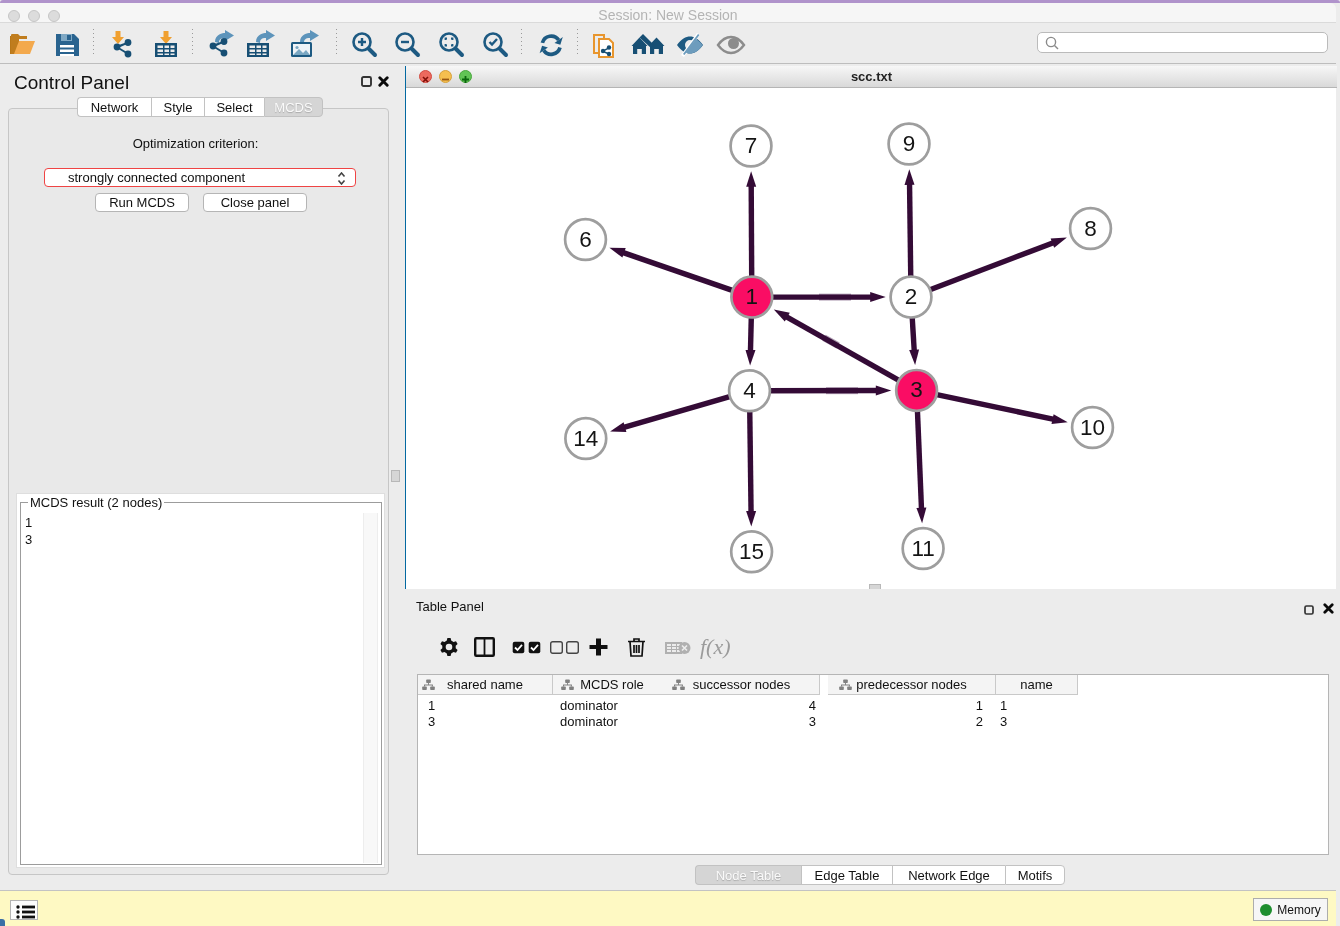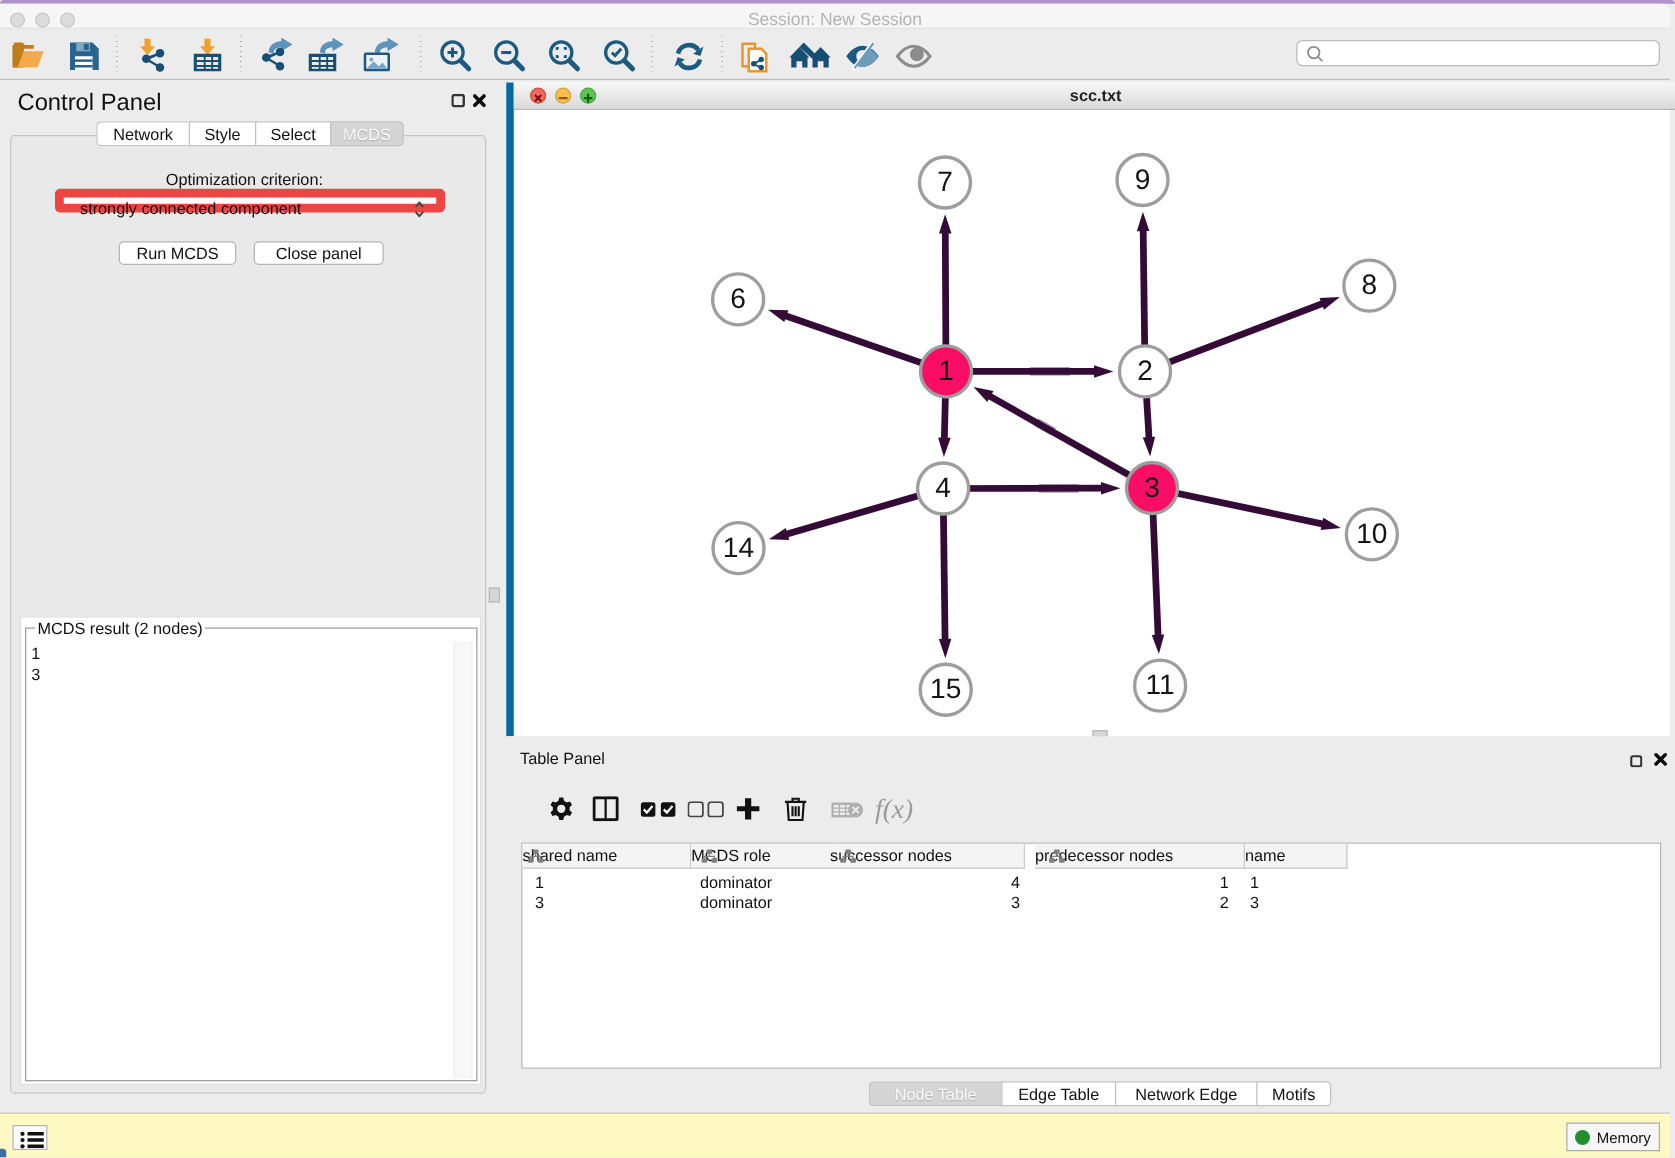--- a/index.html
+++ b/index.html
@@ -20,42 +20,42 @@
 #cpanel { left:0; top:66px; width:391px; height:824px; background:#ececec; }
 #cphead { position:absolute; left:14px; top:6px; font-size:19px; color:#111; }
 .winbtn { position:absolute; top:7px; }
 .tabs { position:absolute; display:flex; z-index:5; }
 .tab { height:20px; font-size:13px; color:#111; background:#fff; border:1px solid #c2c2c2; border-right:none; display:flex; align-items:center; justify-content:center; font-weight:500; }
 .tab:first-child { border-radius:4px 0 0 4px; }
 .tab:last-child { border-radius:0 4px 4px 0; border-right:1px solid #c2c2c2; }
 .tab.sel { background:#d5d5d5; color:#fafafa; text-shadow:0 1px 1px #aaa; }
 #mcdspanel { position:absolute; left:8px; top:42px; width:381px; height:767px; background:#e9e9e9; border:1px solid #c6c6c6; border-radius:4px; }
 #optlabel { position:absolute; left:0; top:70px; width:391px; text-align:center; font-size:13px; color:#111; }
-#dropdown { position:absolute; left:44px; top:85px; width:312px; height:19px; background:#fff; border:7px solid #ef4444; border-radius:4px; font-size:13px; color:#111; line-height:17px; padding-left:13px; }
+#dropdown { position:absolute; left:44px; top:102px; width:312px; height:19px; background:#fff; border:1px solid #ef4444; border-radius:4px; font-size:13px; color:#111; line-height:17px; padding-left:23px; }
 .btn { position:absolute; top:127px; height:19px; background:#fff; border:1px solid #b5b5b5; border-radius:4px; font-size:13px; color:#111; text-align:center; line-height:17px; }
 #resultbox { position:absolute; left:16px; top:427px; width:369px; height:375px; background:#fff; border:1px solid #dedede; }
 #etched { position:absolute; left:3px; top:8px; width:362px; height:363px; border:1px solid #9c9c9c; }
 #etchlabel { position:absolute; left:7px; top:-8px; background:#fff; padding:0 2px; font-size:13px; color:#111; }
 #restext { position:absolute; left:4px; top:11px; font-size:13px; color:#111; line-height:17px; }
 #resscroll { position:absolute; right:3px; top:10px; width:15px; height:350px; background:#f8f8f8; border-left:1px solid #ededed; border-right:1px solid #ededed; }
 
 #vsplit { left:391px; top:66px; width:14px; height:824px; background:#ececec; }
 #vhandle { position:absolute; left:0px; top:404px; width:9px; height:12px; background:#d6d6d6; border:1px solid #b8b8b8; }
 
-#netwin { left:405px; top:66px; width:931px; height:523px; background:#fff; border-left:6px solid #0369a1; }
+#netwin { left:405px; top:66px; width:931px; height:523px; background:#fff; border-left:1px solid #0369a1; }
 #nettitle { position:absolute; left:0; top:0; width:931px; height:22px; background:linear-gradient(#f7f7f7,#d9d9d9); border-bottom:1px solid #b5b5b5; }
 #nettext { position:absolute; top:3px; left:0; width:100%; text-align:center; font-size:13px; font-weight:bold; color:#222; }
 .tfl { position:absolute; top:4px; width:13px; height:13px; border-radius:50%; }
 #hhandle { position:absolute; left:463px; bottom:-1px; width:12px; height:6px; background:#d6d6d6; border:1px solid #b8b8b8; }
 
 #tpanel { left:405px; top:589px; width:931px; height:301px; background:#ececec; }
 #tphead { position:absolute; left:11px; top:10px; font-size:13px; color:#111; }
 #ttoolbar { position:absolute; left:11px; top:48px; width:912px; height:22px; }
 #tscroll { position:absolute; left:12px; top:85px; width:912px; height:181px; background:#fff; border:1px solid #b5b5b5; }
-.th { position:absolute; top:0; height:20px; background:#f4f4f4; border-right:1px solid #c9c9c9; border-bottom:1px solid #c9c9c9; font-size:13px; color:#111; text-align:left; line-height:20px; }
+.th { position:absolute; top:0; height:20px; background:#f4f4f4; border-right:1px solid #c9c9c9; border-bottom:1px solid #c9c9c9; font-size:13px; color:#111; text-align:center; line-height:20px; }
 .td { position:absolute; font-size:13px; color:#111; height:17px; line-height:17px; }
 
 #statusbar { left:0; top:890px; width:1336px; height:36px; background:#fef9c3; border-top:1px solid #c3c3c3; }
 #listbtn { position:absolute; left:10px; top:9px; width:28px; height:20px; background:#fdfdfd; border:1px solid #b5b5b5; }
 #membtn { position:absolute; right:8px; top:7px; width:75px; height:23px; background:#f6f6f6; border:1px solid #adadad; font-size:12px; color:#111; display:flex; align-items:center; justify-content:center; }
 svg text { font-family:"Liberation Sans", sans-serif; }
 </style>
 </head>
 <body>
 <div class="abs" id="purpletop"></div>

